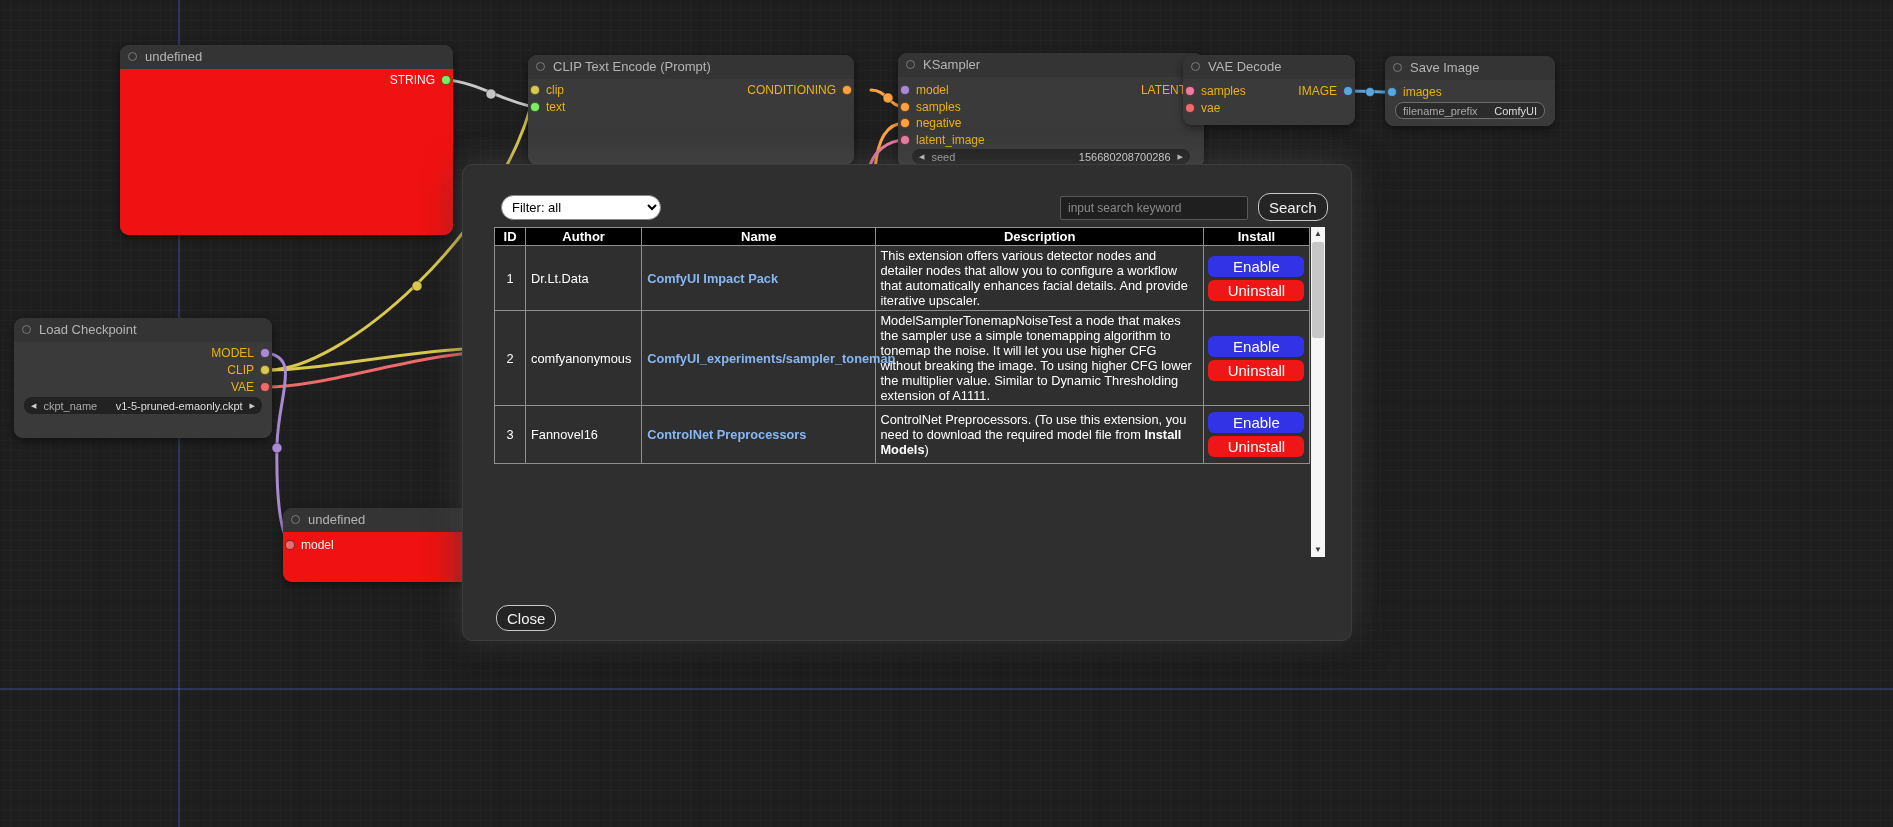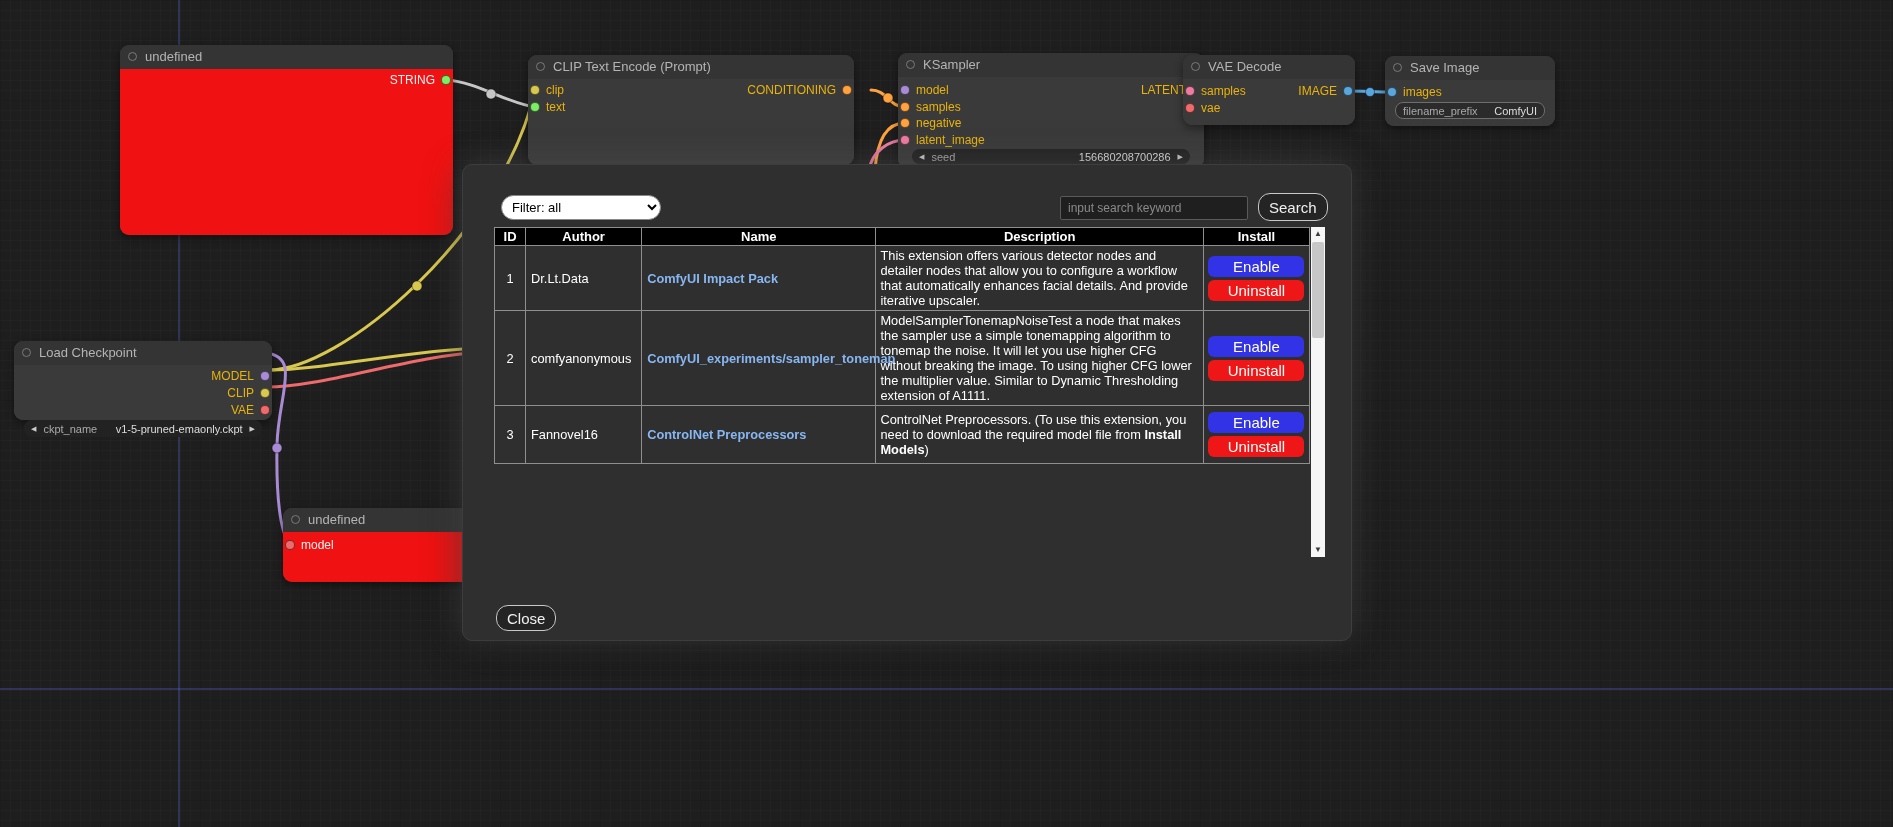--- a/index.html
+++ b/index.html
@@ -208,21 +208,21 @@
     <div class="slot in" style="top:28px">
       <span class="pdot" style="background:var(--wire-blue,#58a6dd)"></span>
       <span class="lbl">images</span>
     </div>
     <div class="widget boxed" style="left:10px;right:10px;top:46px;text-align:center;">
       <span class="wlabel">filename_prefix</span>
       <span class="wvalue">ComfyUI</span>
     </div>
   </div>
 
-  <div class="node" style="left:14px;top:318px;width:258px;height:79px;margin-top:23px;">
+  <div class="node" style="left:14px;top:318px;width:258px;height:120px;">
     <div class="titlebar">
       <span class="collapse-dot"></span>
       <span>Load Checkpoint</span>
     </div>
     <div class="nbody"></div>
     <div class="slot out" style="top:27px">
       <span class="lbl">MODEL</span>
       <span class="pdot" style="background:var(--wire-purple,#a88bd4)"></span>
     </div>
     <div class="slot out" style="top:44px">

